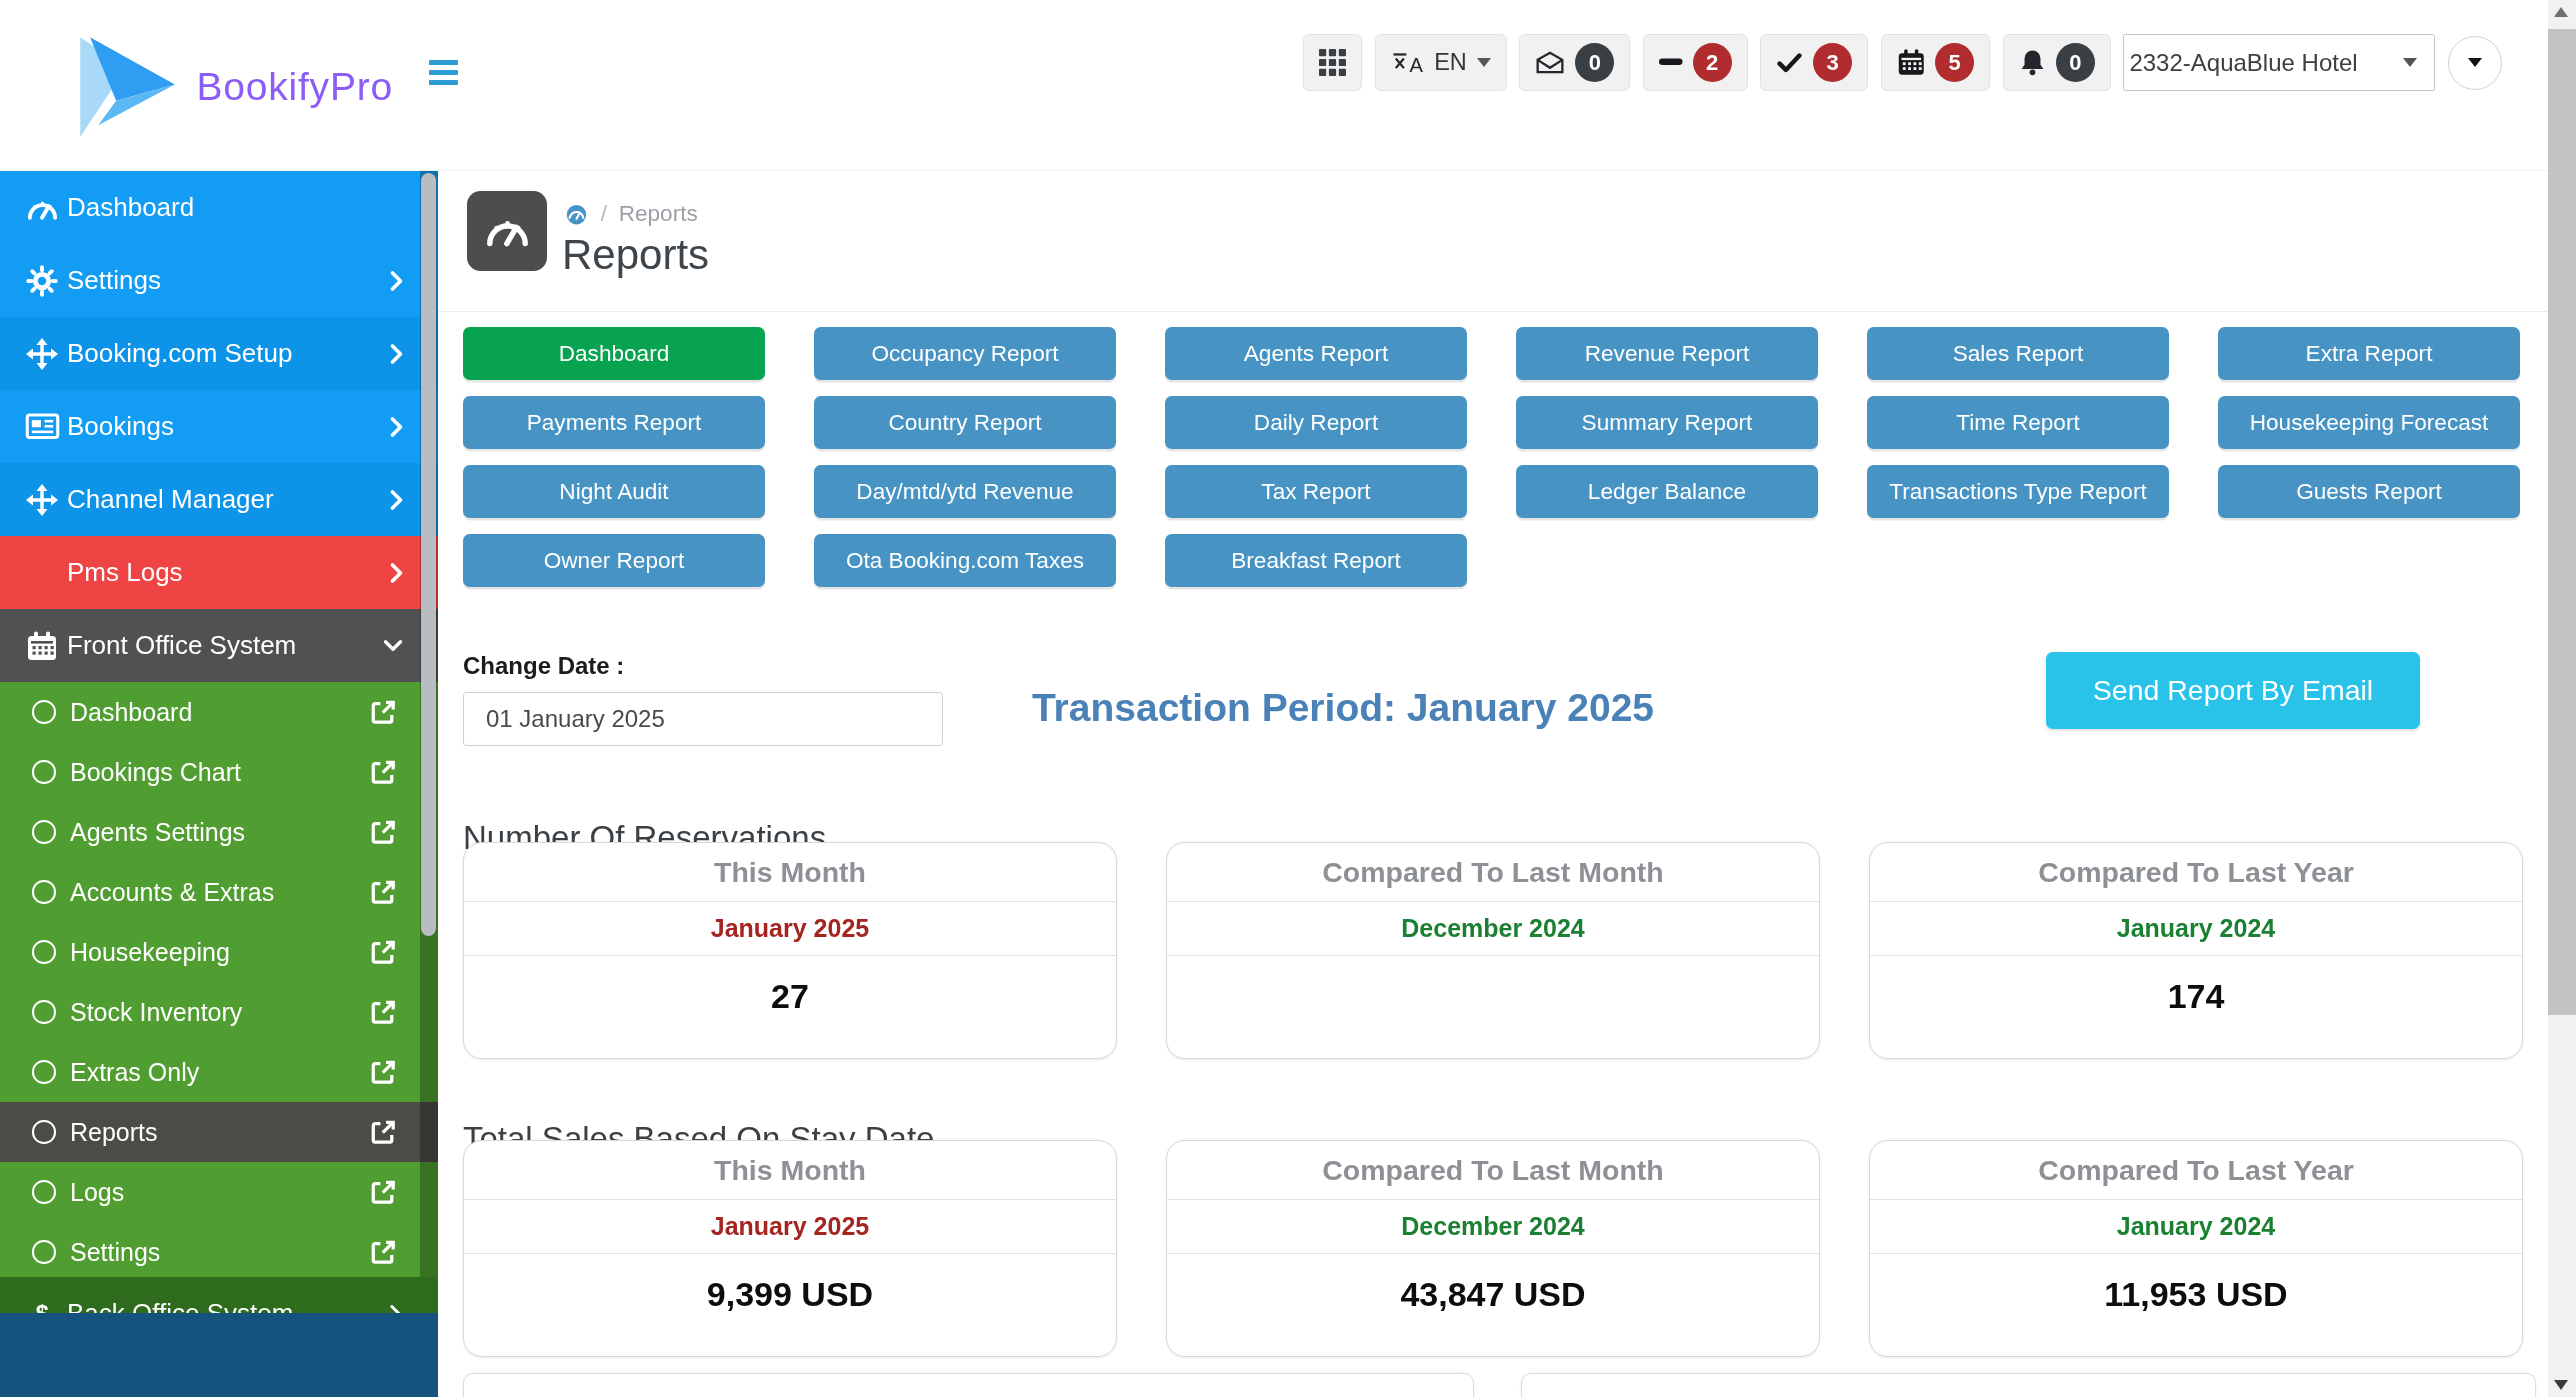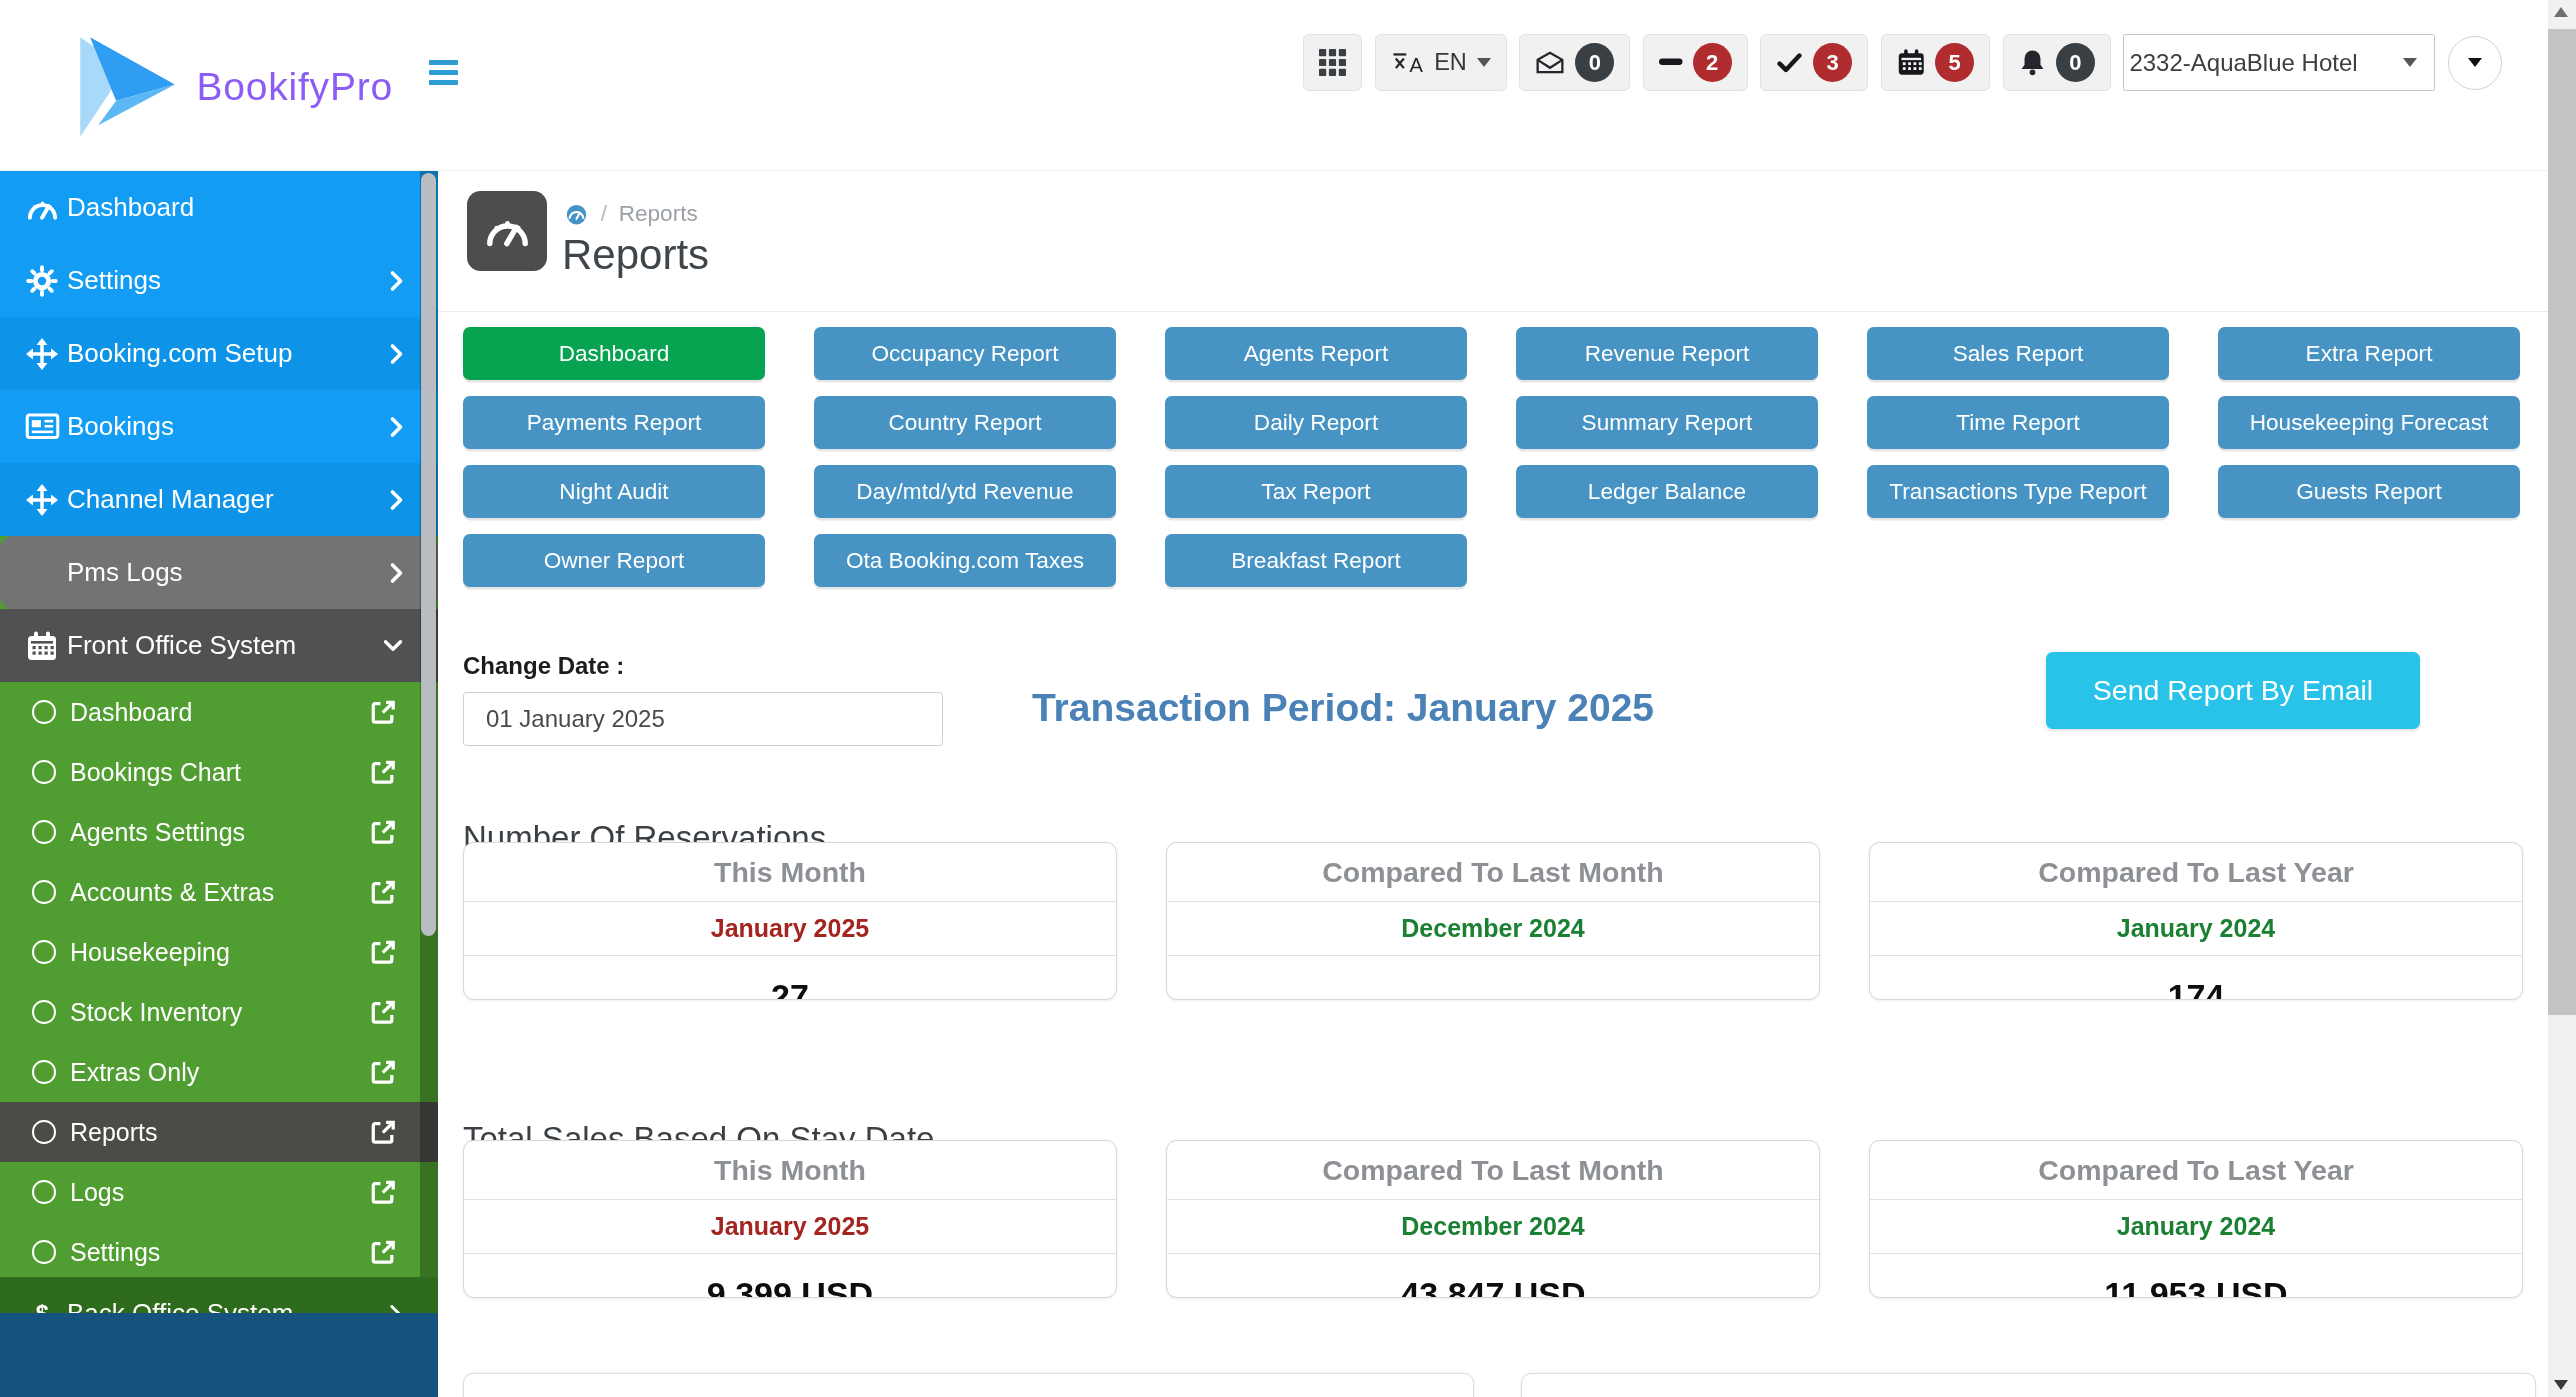--- a/index.html
+++ b/index.html
@@ -33,21 +33,21 @@
   .circle-btn .caret{margin-left:0;border-top-color:#111;}
 
   
   .sidebar{position:absolute;left:0;top:171px;width:438px;height:1226px;background:#509e31;z-index:20;overflow:hidden;}
   .srow{position:relative;display:flex;align-items:center;height:73px;color:#fff;font-size:26px;cursor:pointer;}
   .srow .ic-l{position:absolute;left:23.5px;width:37px;display:flex;justify-content:center;color:#fff;}
   .srow .lbl{padding-left:67px;}
   .srow .chev{position:absolute;right:34px;display:flex;color:#fff;}
   .v-light{background:#129cf4;}
   .v-dark{background:#0d93e8;}
-  .v-black{background:#737373;border-radius:13px;}
+  .v-black{background:#ef4444;}
   .v-gray{background:#515151;}
   .green-zone{background:#509e31;}
   .grow{position:relative;display:flex;align-items:center;height:60px;color:#fff;font-size:25px;cursor:pointer;}
   .grow.active{background:#4c4c47;}
   .circle-o{position:absolute;left:32px;width:23.5px;height:23.5px;border:2.5px solid #fff;border-radius:50%;}
   .grow .lbl{padding-left:70px;}
   .grow .ext{position:absolute;right:41px;display:flex;color:#fff;}
   .backoffice-row{position:absolute;left:0;top:1106px;width:438px;height:72px;background:#2e6b1d;
     display:flex;align-items:center;color:#fff;font-size:26px;cursor:pointer;}
   .backoffice-row .ic-l{position:absolute;left:23.5px;width:37px;display:flex;justify-content:center;}
@@ -82,21 +82,21 @@
   .send-btn{position:absolute;left:1608px;top:481px;width:374px;height:77px;background:#29c3ea;border:none;
     border-radius:6.7px;color:#fff;font-size:28.5px;font-family:"Liberation Sans",sans-serif;cursor:pointer;
     box-shadow:0 1.7px 3.4px rgba(0,0,0,0.12);}
 
   .sec-heading{position:absolute;left:25px;font-size:33px;color:#3b4045;font-weight:400;}
   #sec-h-0{top:621px;}
   #sec-h-1{top:922px;}
   .cards-row{position:absolute;left:25px;display:flex;gap:49px;}
   #cards-0{top:671px;}
   #cards-1{top:969px;}
-  .card{width:654px;height:158px;background:#fff;border:0.8px solid #d8d8d8;border-radius:11px;
+  .card{width:654px;height:217px;background:#fff;border:0.8px solid #d8d8d8;border-radius:19px;
     box-shadow:0 0.8px 2.5px rgba(0,0,0,0.08);overflow:hidden;}
   .chead{height:59px;display:flex;align-items:center;justify-content:center;font-size:28.5px;font-weight:bold;
     color:#8d9196;border-bottom:0.8px solid #e2e2e2;}
   .cmonth{height:54px;display:flex;align-items:center;justify-content:center;font-size:25px;font-weight:bold;
     border-bottom:0.8px solid #e2e2e2;}
   .cmonth.red{color:#a42420;}
   .cmonth.green{color:#1b8032;}
   .cval{height:81px;display:flex;align-items:center;justify-content:center;font-size:34px;font-weight:bold;color:#0d0d0d;}
 
   .bottom-panel{position:absolute;top:1202px;height:67px;background:#fff;border:0.8px solid #dcdcdc;

